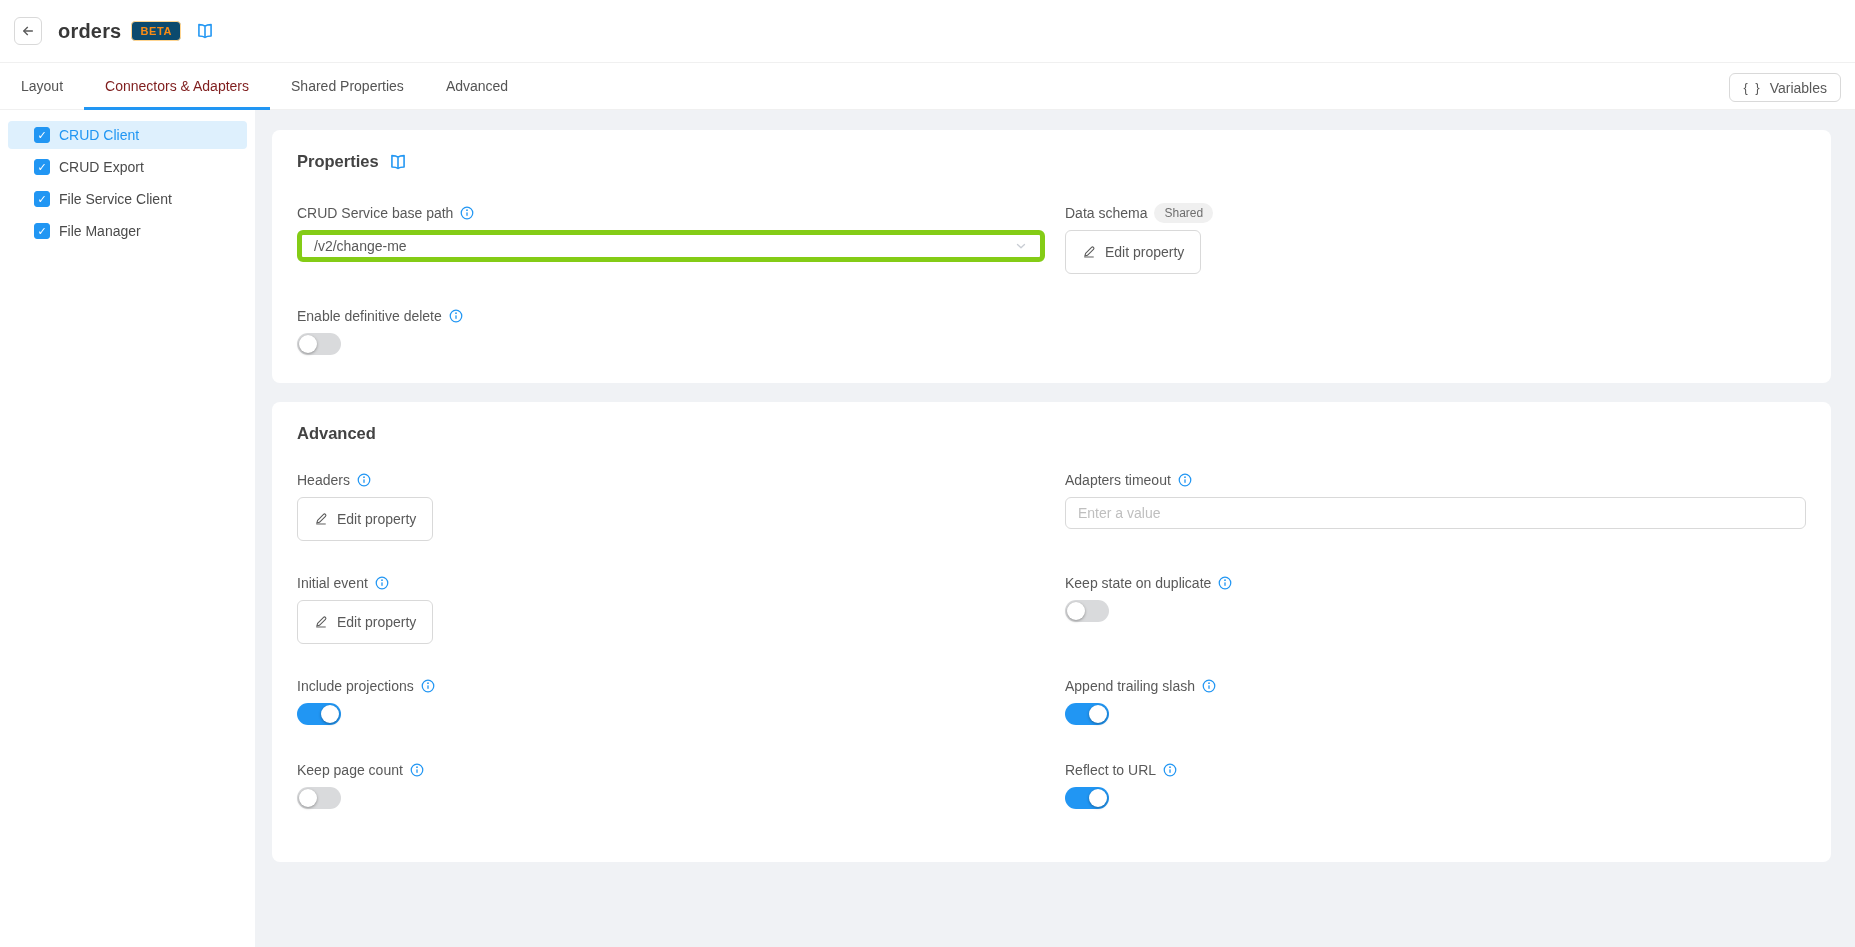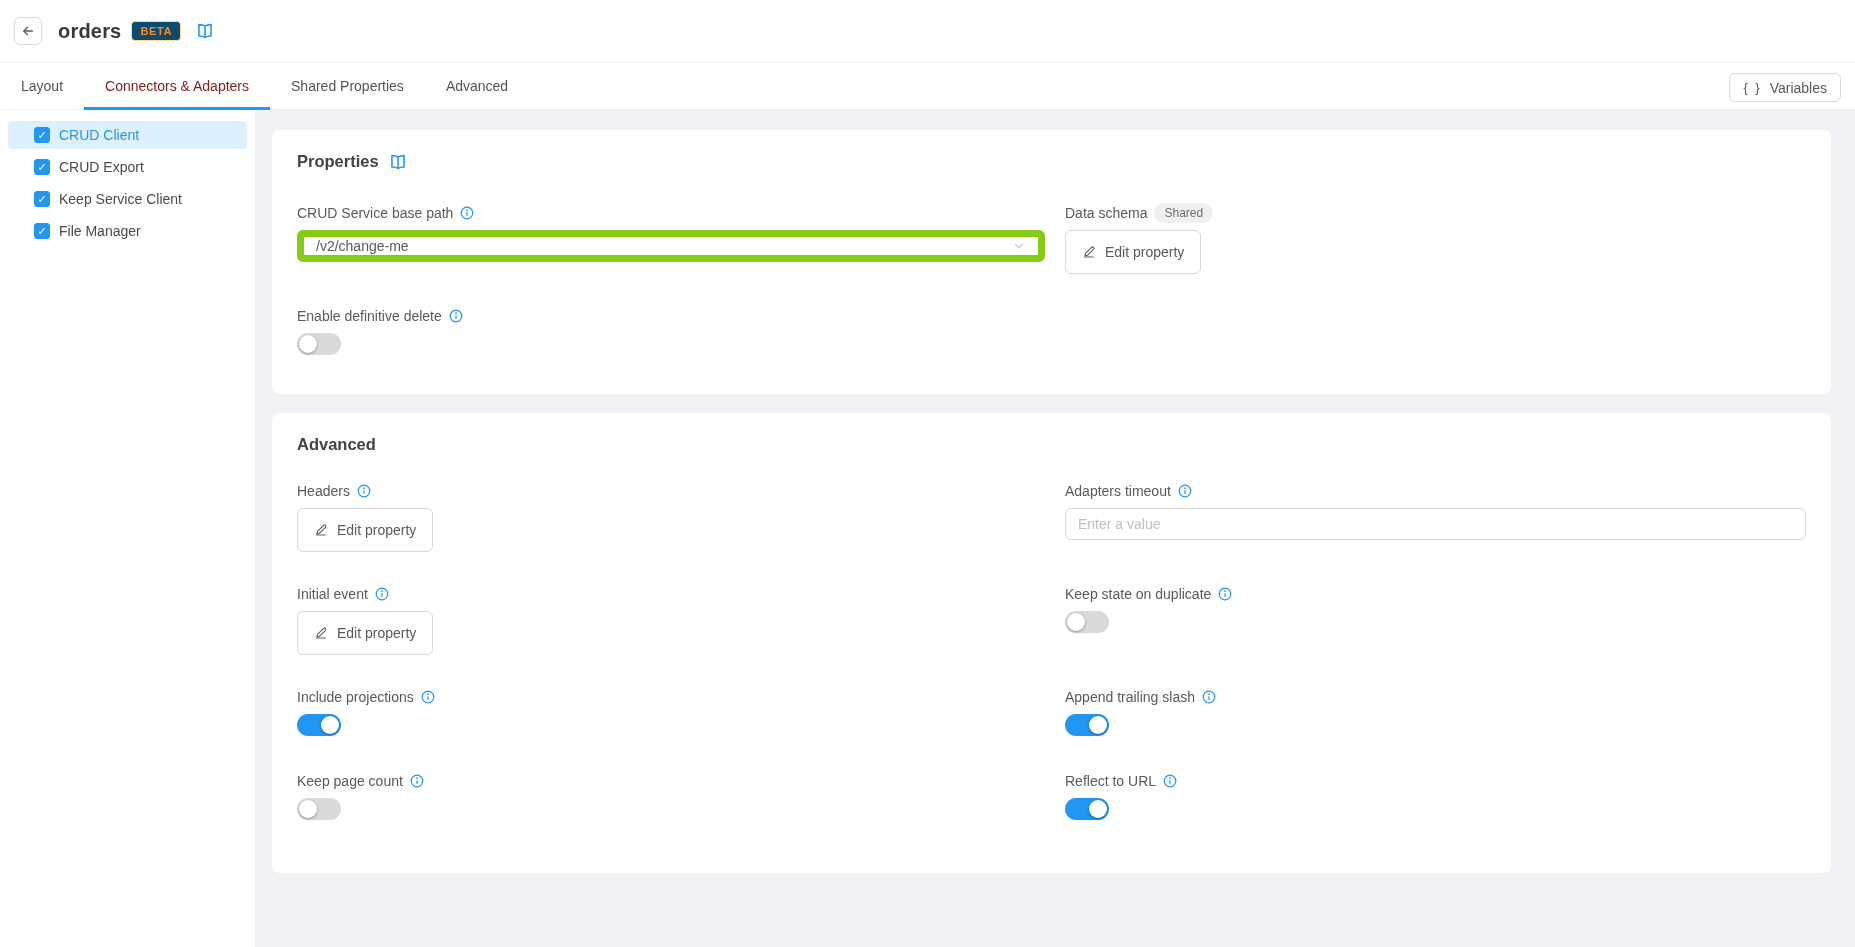--- a/index.html
+++ b/index.html
@@ -35,35 +35,35 @@
   .sidebar { width:255px; background:#fff; padding-top:11px; flex:0 0 auto; }
   .side-item { height:28px; margin:0 8px 4px 8px; border-radius:4px; display:flex; align-items:center;
                padding-left:26px; gap:9px; color:#4a4a4a; cursor:pointer; }
   .side-item.active { background:#def0fd; color:#2196f3; }
   .checkbox { width:16px; height:16px; border-radius:3px; border:1px solid #bfbfbf; background:#fff;
               display:flex; align-items:center; justify-content:center; flex:0 0 auto;
               color:#fff; font-size:11px; font-weight:700; line-height:1; }
   .checkbox.checked { background:#2196f3; border-color:#2196f3; }
 
   .main { flex:1; padding:20px 24px 0 17px; min-width:0; }
-  .card { background:#fff; border-radius:8px; padding:22px 25px 36px 25px; }
+  .card { background:#fff; border-radius:8px; padding:22px 25px 25px 25px; }
   .card + .card { margin-top:19px; }
   .card-title { font-size:16.5px; font-weight:700; color:#434343; display:flex; align-items:center; gap:10px; }
   .card-title { margin-bottom:32px; }
   #advanced-card { padding-bottom:50px; }
   #advanced-card .card-title { margin-bottom:27px; }
 
   .form-row { display:flex; gap:20px; }
   .form-row + .form-row { margin-top:32px; }
   .col-l { width:748px; flex:0 0 auto; }
   .col-r { flex:1; min-width:0; }
   .field-label { display:flex; align-items:center; gap:7px; color:#595959; height:20px; margin-bottom:7px; }
   .pill-badge { background:#f0f0f0; color:#6e6e6e; font-size:12px; border-radius:11px; padding:3px 10px; }
 
-  .select-box { height:32px; border:7px solid #84cc16; border-radius:6px; background:#fff; display:flex;
+  .select-box { height:32px; border:5px solid #84cc16; border-radius:6px; background:#fff; display:flex;
                 align-items:center; padding:0 12px; color:#595959; cursor:pointer; justify-content:space-between; }
   .text-input { width:100%; height:32px; border:1px solid #d9d9d9; border-radius:6px; padding:0 12px;
                 color:#595959; font-family:inherit; font-size:14px; outline:none; background:#fff; }
   .text-input::placeholder { color:#bfbfbf; }
 
   .btn { height:44px; padding:0 16px; border:1px solid #d9d9d9; border-radius:6px; background:#fff;
          display:inline-flex; align-items:center; gap:9px; color:#595959; font-size:14px; cursor:pointer; }
 
   .switch { width:44px; height:22px; border-radius:11px; background:#d9dadc; position:relative; cursor:pointer;
             display:inline-block; transition:background .2s; }
@@ -143,21 +143,21 @@
     <div class="side-item active">
       <span class="checkbox checked">✓</span>
       <span>CRUD Client</span>
     </div>
     <div class="side-item">
       <span class="checkbox checked">✓</span>
       <span>CRUD Export</span>
     </div>
     <div class="side-item">
       <span class="checkbox checked">✓</span>
-      <span>Keep Service Client</span>
+      <span>File Service Client</span>
     </div>
     <div class="side-item">
       <span class="checkbox checked">✓</span>
       <span>File Manager</span>
     </div>
   </div>
 
   <div class="main">
 
     <div class="card" id="properties-card">

